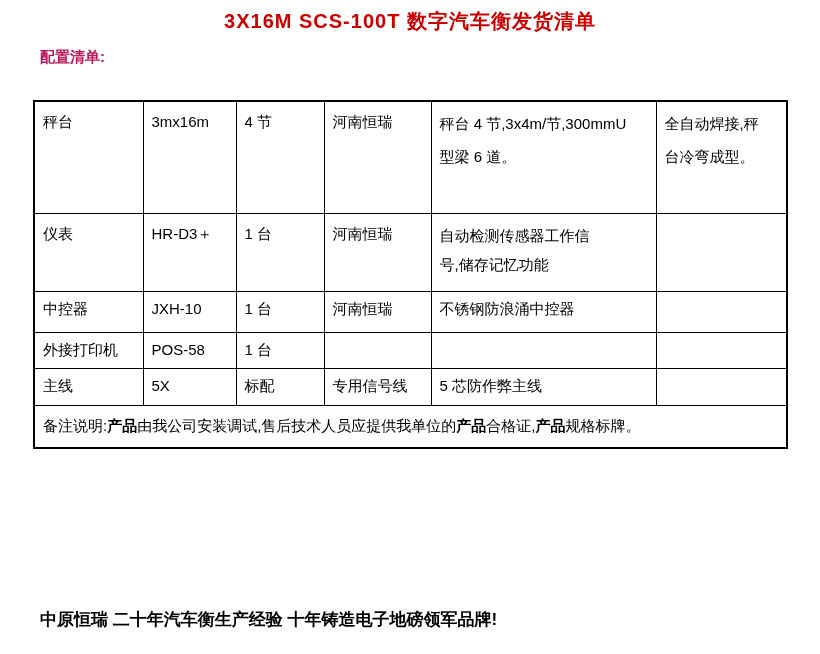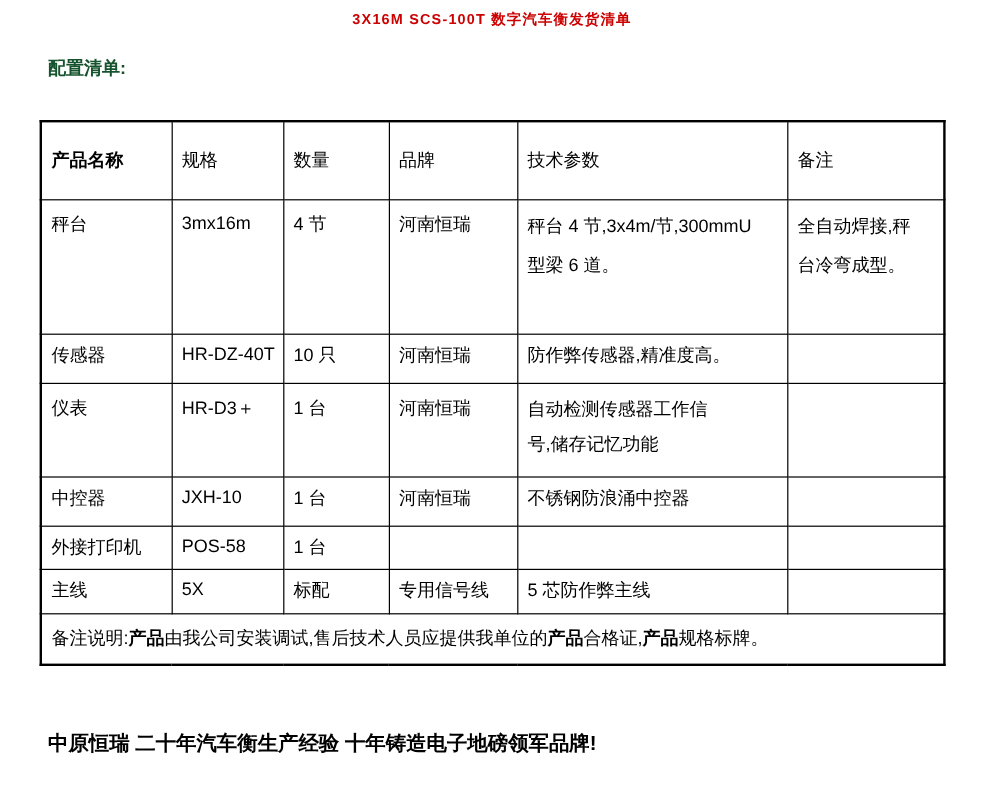--- a/index.html
+++ b/index.html
@@ -14,32 +14,32 @@
     height: 654px;
     background: #ffffff;
     overflow: hidden;
   }
   .doc-title {
     position: absolute;
     top: 8px;
     left: 0;
     width: 100%;
     text-align: center;
-    font-size: 12px;
+    font-size: 20px;
     font-weight: bold;
     color: #cc0000;
     letter-spacing: 1px;
   }
   .section-label {
     position: absolute;
     top: 48px;
     left: 40px;
     font-size: 15px;
     font-weight: bold;
-    color: #14532d;
+    color: #be185d;
   }
   table.spec-table {
     position: absolute;
     top: 100px;
     left: 33px;
     width: 753px;
     border-collapse: collapse;
     table-layout: fixed;
     border: 2px solid #000000;
     font-size: 15px;
@@ -94,52 +94,36 @@
     <colgroup>
       <col style="width:109px">
       <col style="width:93px">
       <col style="width:88px">
       <col style="width:107px">
       <col style="width:225px">
       <col style="width:131px">
     </colgroup>
 
     <tbody>
-        <tr class="header-row">
-      <th class="bold-head">产品名称</th>
-      <th>规格</th>
-      <th>数量</th>
-      <th>品牌</th>
-      <th>技术参数</th>
-      <th>备注</th>
-    </tr>
 
     <tr class="data-row row-platform">
       <td>秤台</td>
       <td>3mx16m</td>
       <td>4 节</td>
       <td>河南恒瑞</td>
       <td>
         <div class="multi">秤台 4 节,3x4m/节,300mmU</div>
         <div class="multi">型梁 6 道。</div>
       </td>
       <td>
         <div class="multi">全自动焊接,秤</div>
         <div class="multi">台冷弯成型。</div>
       </td>
     </tr>
 
-    <tr class="data-row row-sensor">
-      <td>传感器</td>
-      <td>HR-DZ-40T</td>
-      <td>10 只</td>
-      <td>河南恒瑞</td>
-      <td>防作弊传感器,精准度高。</td>
-      <td></td>
-    </tr>
 
     <tr class="data-row row-indicator">
       <td>仪表</td>
       <td>HR-D3＋</td>
       <td>1 台</td>
       <td>河南恒瑞</td>
       <td>
         <div class="multi">自动检测传感器工作信</div>
         <div class="multi">号,储存记忆功能</div>
       </td>

